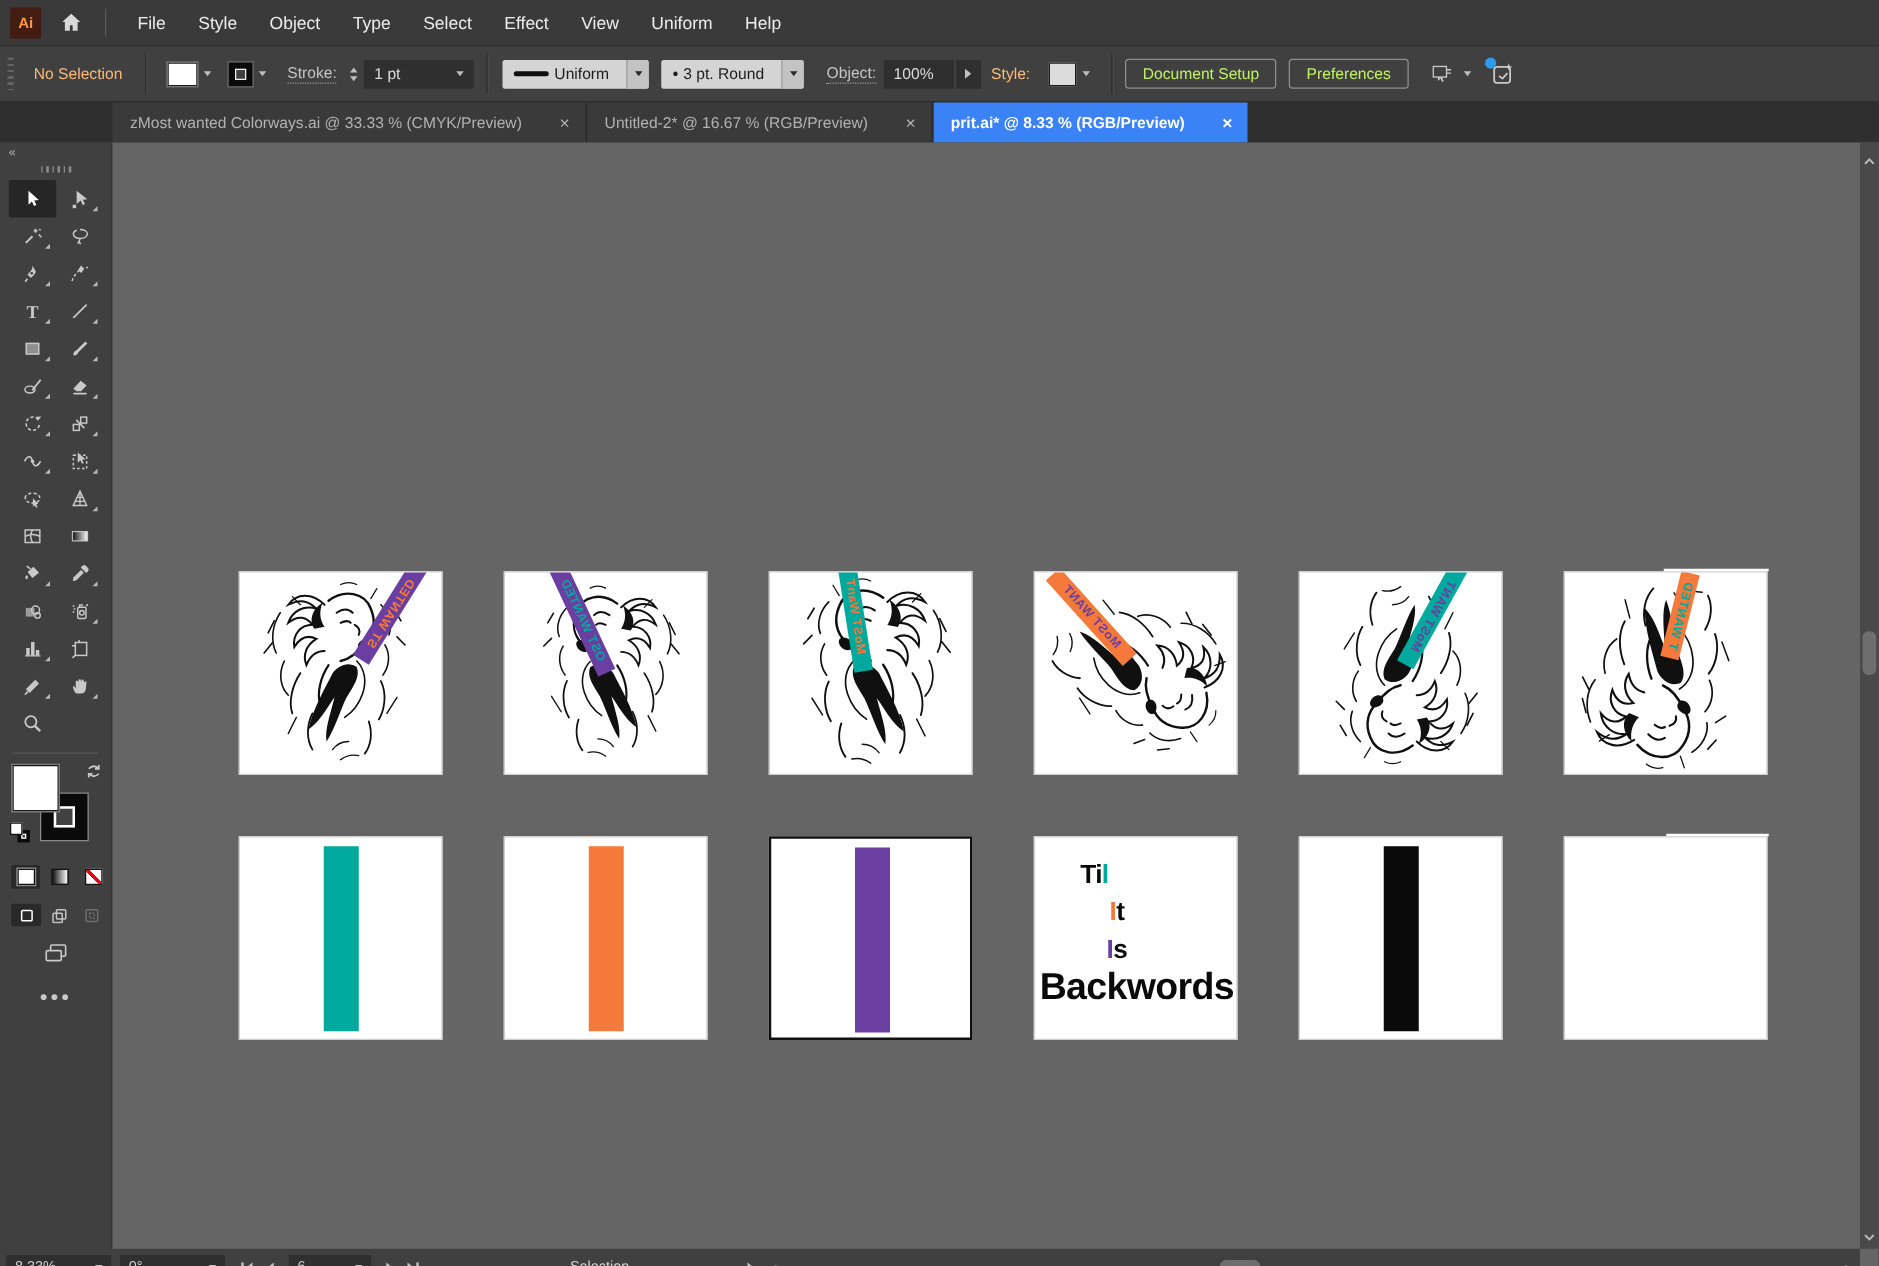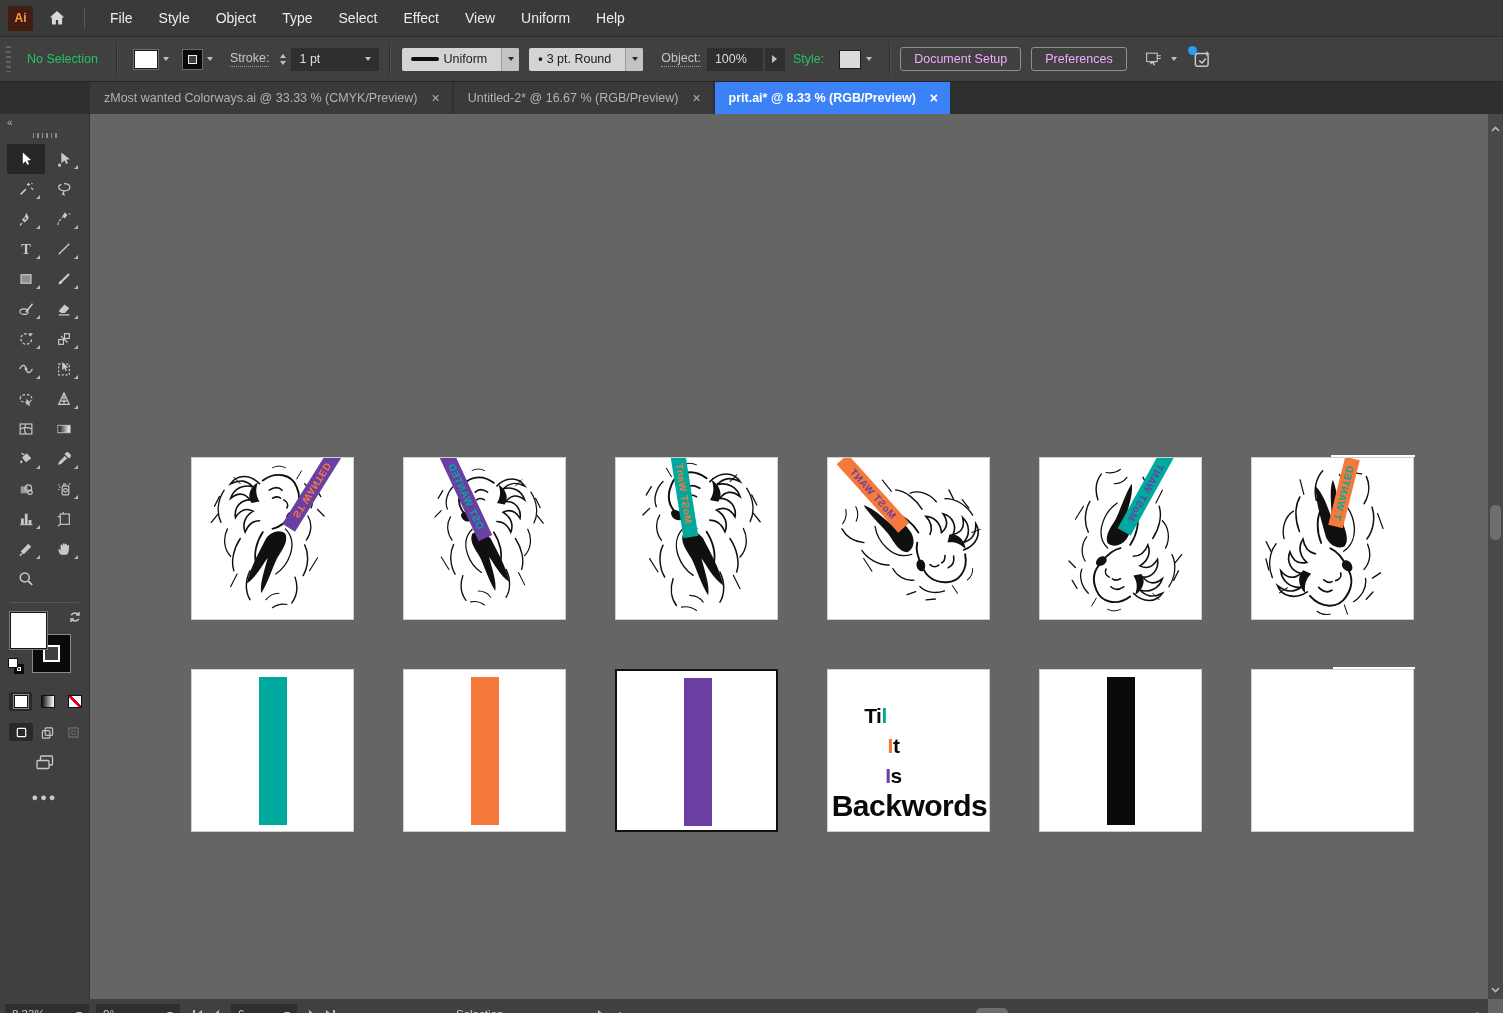--- a/index.html
+++ b/index.html
@@ -12,21 +12,21 @@
              display:flex; align-items:center; justify-content:center; border-radius:2px; margin-right:13px; }
   .home-ic { width:22px; height:22px; margin-right:12px; display:flex; align-items:center; justify-content:center; }
   .tdiv { width:1px; height:22px; background:#5a5a5a; margin:0 12px 0 4px; }
   .menu-item { color:#ededed; font-size:14px; padding:0 13px; cursor:default; }
 
   
   .controlbar { height:46px; background:#404040; border-top:1px solid #2e2e2e; border-bottom:1px solid #262626;
                 display:flex; align-items:center; color:#c9c9c9; font-size:12.5px; padding-left:6px; }
   .grip { width:5px; height:26px; margin-right:8px;
           background:repeating-linear-gradient(#7a7a7a 0 2px, transparent 2px 5px); opacity:.6; }
-  .cb-label { color:#22c55e; margin:16px 8px; white-space:nowrap; }
+  .cb-label { color:#fdba74; margin:16px 8px; white-space:nowrap; }
   .cb-link { color:#c4c4c4; margin:0 6px 0 10px; border-bottom:1px dotted #9a9a9a; padding-bottom:1px; white-space:nowrap; cursor:default; }
   .vdiv { width:1px; height:32px; background:#2d2d2d; box-shadow:1px 0 0 #4e4e4e; margin:0 10px; flex:none; }
   .chev { width:0; height:0; border-left:3.5px solid transparent; border-right:3.5px solid transparent;
           border-top:4.5px solid #bfbfbf; display:inline-block; }
   .chev.up { border-top:none; border-bottom:4.5px solid #bfbfbf; }
   .chev.dark { border-top-color:#2a2a2a; }
   .tri-r { width:0; height:0; border-top:4px solid transparent; border-bottom:4px solid transparent;
            border-left:5px solid #bfbfbf; display:inline-block; }
   .tri-l { width:0; height:0; border-top:4px solid transparent; border-bottom:4px solid transparent;
            border-right:5px solid #bfbfbf; display:inline-block; }
@@ -40,29 +40,29 @@
   .wfield { width:88px; justify-content:space-between; }
   .ofield { width:56px; }
   .rbtn { background:#2f2f2f; height:23px; width:20px; display:flex; align-items:center; justify-content:center; margin-left:2px; }
   .lite { background:#d4d4d4; color:#1c1c1c; height:23px; display:flex; align-items:center; border-radius:2px;
           margin:0 8px 0 2px; overflow:hidden; }
   .lite > span.txt { padding:0 8px 0 4px; }
   .profile-line { width:28px; height:3.5px; background:#0f0f0f; border-radius:2px; margin-left:9px; }
   .lite .dot { font-weight:bold; margin-left:9px; }
   .lite-chev { width:18px; height:23px; background:#c3c3c3; border-left:1px solid #9d9d9d;
                display:flex; align-items:center; justify-content:center; margin-left:6px; }
-  .cb-btn { background:transparent; border:1px solid #8f8f8f; border-radius:3px; color:#f0abfc;
+  .cb-btn { background:transparent; border:1px solid #8f8f8f; border-radius:3px; color:#bef264;
             font-size:12.5px; font-family:inherit; padding:4px 13px; margin-right:10px; }
   .cb-icon { position:relative; width:26px; height:24px; display:flex; align-items:center; justify-content:center;
              color:#c9c9c9; margin-left:4px; }
   .notif-dot { position:absolute; left:-1px; top:-1px; width:9px; height:9px; border-radius:50%; background:#2d9bf0; }
 
   
   .tabbar { height:32px; background:#2f2f2f; display:flex; align-items:stretch; padding-left:90px; }
-  .tab { display:flex; align-items:center; gap:14px; padding:0 12px 0 14px; background:#3a3a3a;
+  .tab { display:flex; align-items:center; gap:30px; padding:0 12px 0 14px; background:#3a3a3a;
          margin-right:2px; color:#b2b2b2; font-size:12.5px; white-space:nowrap; }
   .tab.active { background:#3b82f6; color:#fff; font-weight:bold; }
   .tab-close { font-size:14px; color:inherit; }
 
   
   .workspace { position:relative; height:899px; display:flex; }
 
   
   .toolbar { width:90px; background:#404040; border-right:1px solid #323232; flex:none; display:flex; flex-direction:column; }
   .tb-collapse { color:#b5b5b5; font-size:10px; margin:3px 0 0 7px; letter-spacing:1px; }
@@ -105,21 +105,21 @@
 
   
   .canvas { flex:1; position:relative; background:#656565; overflow:hidden; }
   .artboard { position:absolute; width:163px; height:163px; background:#fff; border:1px solid #cfcfcf; overflow:hidden; }
   .artboard.selected { border:2px solid #101010; }
   .sketch { position:absolute; left:0; top:0; width:161px; height:161px; transform-origin:50% 50%; }
   .banner { position:absolute; height:15px; display:flex; align-items:center; justify-content:center;
             transform-origin:50% 50%; }
   .banner span { transform:scale(-1,1); font-size:10px; font-weight:bold; letter-spacing:.5px; white-space:nowrap; }
   .cbar { position:absolute; left:67px; top:7px; width:28px; height:148px; }
-  .ab-text { display:flex; flex-direction:column; align-items:center; padding-top:15px;margin-top:16px; }
+  .ab-text { display:flex; flex-direction:column; align-items:center; padding-top:15px; }
   .ab-text .line { font-weight:bold; font-size:21px; line-height:30px; color:#0a0a0a; letter-spacing:-.5px; }
   .ab-text .line:nth-child(1){ transform:translateX(-33px); }
   .ab-text .line:nth-child(2){ transform:translateX(-15px); }
   .ab-text .line:nth-child(3){ transform:translateX(-15px); }
   .ab-text .line:nth-child(4){ font-size:30px; transform:translateX(1px); }
   .stray { position:absolute; height:2px; background:#fdfdfd; }
 
   
   .vscroll { position:absolute; right:0; top:0; bottom:14px; width:15px; background:#494949; z-index:5; }
   .vs-arrow { position:absolute; left:0; width:15px; height:14px; color:#b9b9b9; display:flex; align-items:center; justify-content:center; }

